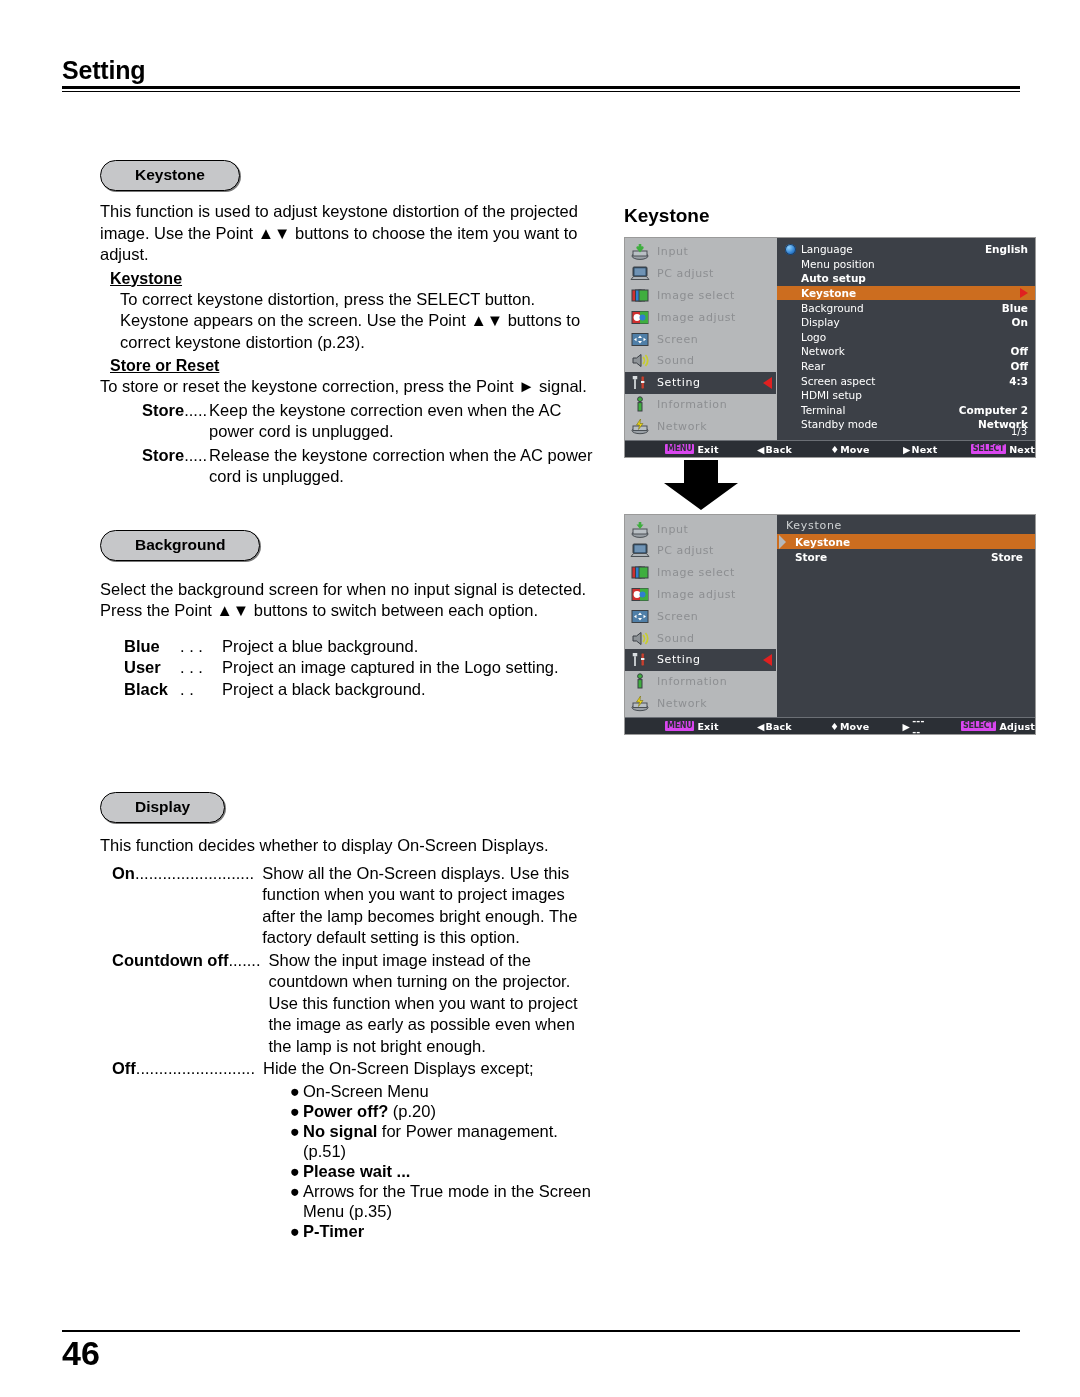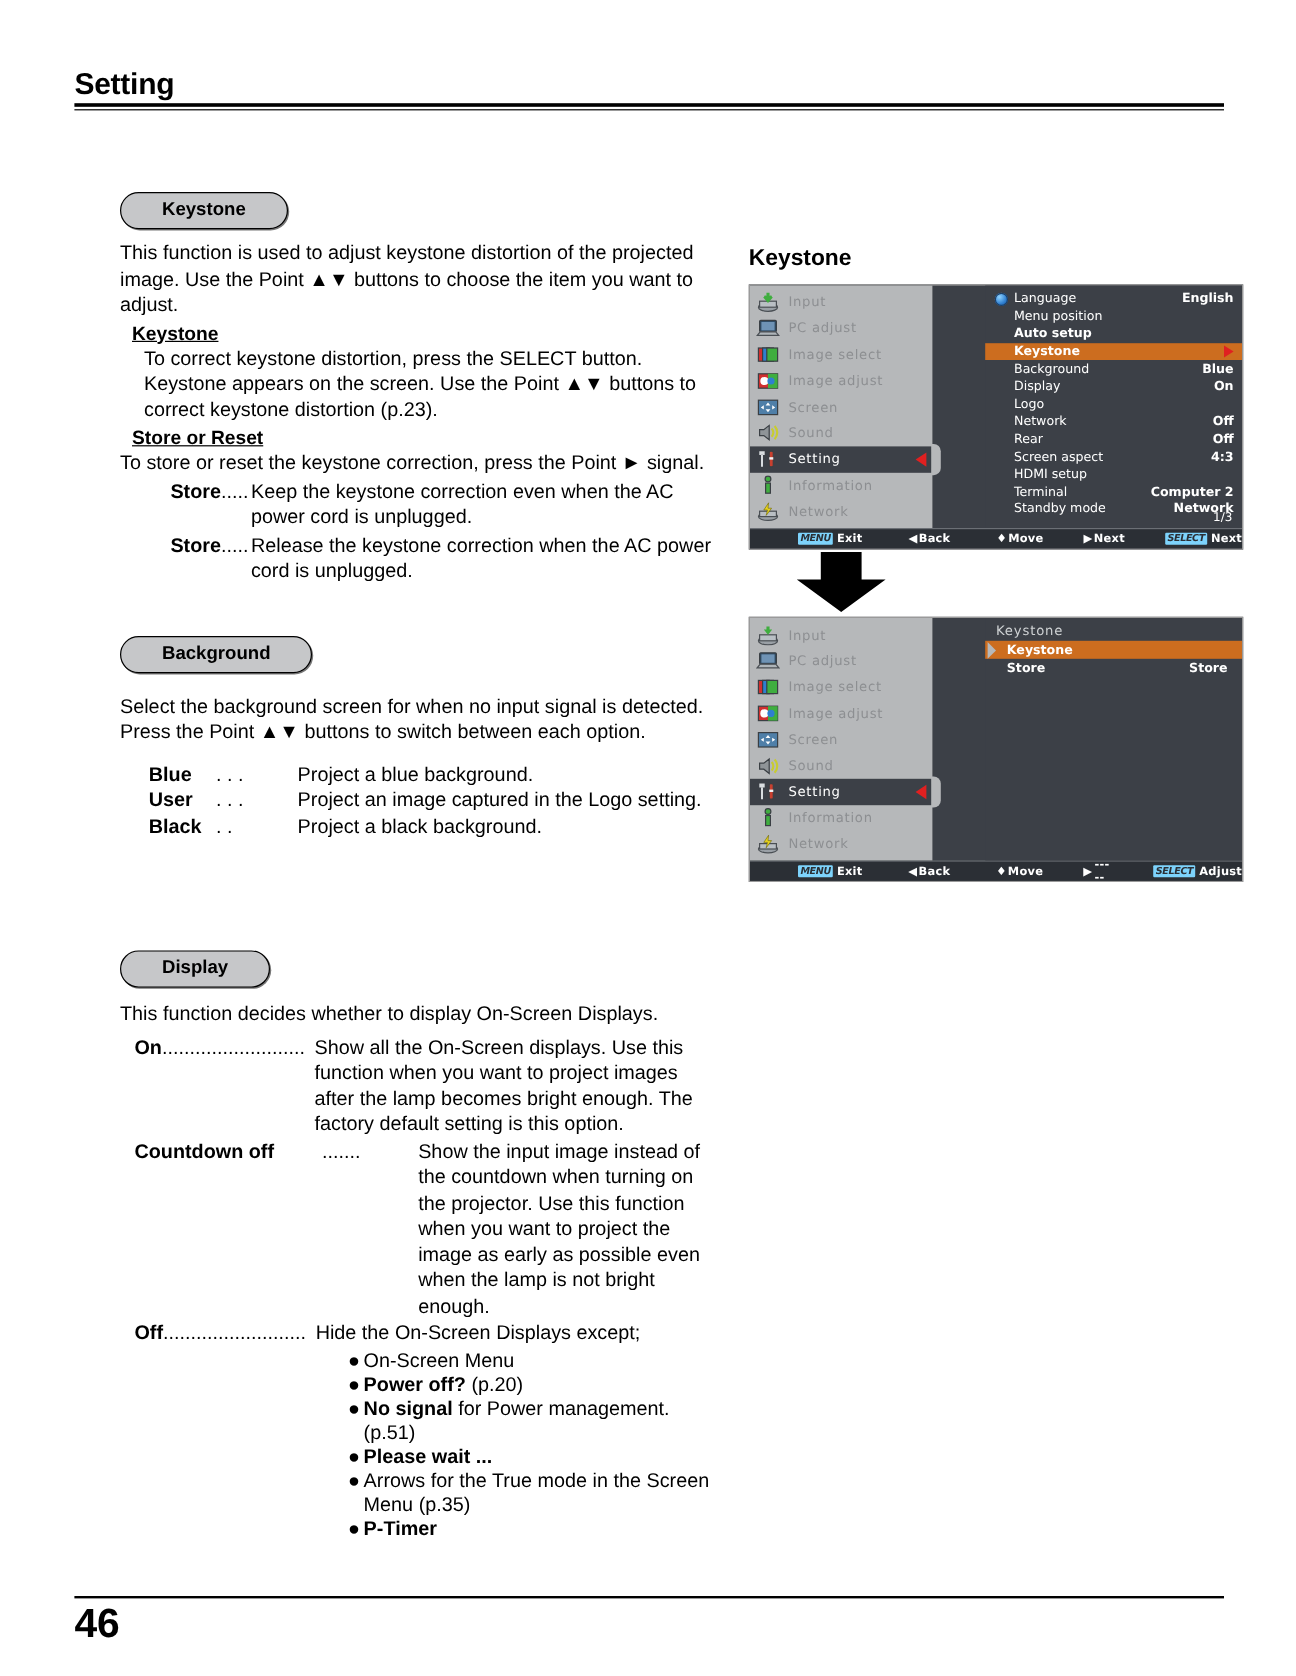--- a/index.html
+++ b/index.html
@@ -39,33 +39,33 @@
   .sub-head {
     font-size:16px; font-weight:bold; text-decoration:underline;
     margin:4px 0 0 10px;
   }
   .indent1 { margin-left:20px; }
 
   
   .defrow { display:flex; font-size:16.5px; line-height:21.5px; margin-top:0; }
   .defrow .term { font-weight:bold; white-space:nowrap; }
   .defrow .dots { white-space:nowrap; }
-  .defrow .desc { flex:1;margin-left:26px; }
+  .defrow .desc { flex:1; }
 
   
   .rightcol { position:absolute; left:624px; top:205px; width:412px; }
   .fig-title { font-size:19px; font-weight:bold; margin-bottom:10px; }
 
   .osd {
     width:412px; background:#3c4047;
     border:1px solid #9a9a9a;
     position:relative;
     font-family:"DejaVu Sans", sans-serif;
   }
-  .osd-body { display:flex;gap:44px; }
+  .osd-body { display:flex; }
 
   .osd-side {
     width:152px; background:#b6b8ba; padding:3px 0 3px 0;
     position:relative; flex:none;
   }
   .side-item {
     height:21.8px; display:flex; align-items:center;
     padding-left:5px; font-size:11px; color:#8d8f92;
     letter-spacing:0.6px; position:relative;
   }
@@ -122,23 +122,23 @@
   }
 
   .osd-bar {
     background:#2b2f35; border-top:1px solid #6b6f75;
     height:17px; display:flex; align-items:center;
     font-size:9.5px; color:#ffffff; font-weight:bold;
     padding-left:40px; letter-spacing:0.2px;
   }
   .osd-bar .seg { display:flex; align-items:center; }
   .osd-bar .key {
-    background:#7dd3fc; color:#2b2f35; font-size:8px; font-weight:bold;
+    background:#d946ef; color:#2b2f35; font-size:8px; font-weight:bold;
     padding:1px 2px; margin-right:3px; letter-spacing:-0.3px;
-    border-radius:1px; line-height:1;font-style:italic;
+    border-radius:1px; line-height:1;
   }
   .seg-gap { width:46px; }
   .seg-gap2 { width:40px; }
 
   
   .down-arrow { width:412px; height:56px; position:relative; }
   .down-arrow svg { position:absolute; left:32px; top:2px; }
 
   
   .footer { position:absolute; left:62px; top:1330px; width:958px; }
@@ -211,21 +211,21 @@
   <div class="para" style="margin-top:12px;">This function decides whether to display On-Screen Displays.</div>
 
   <div style="margin-left:12px; margin-top:6px;">
 
     <div class="defrow">
       <span class="term">On</span>
       <span class="dots"> ..........................</span>
       <span class="desc" style="margin-left:8px;">Show all the On-Screen displays. Use this function when you want to project images after the lamp becomes bright enough. The factory default setting is this option.</span>
     </div>
 
-    <div class="defrow" style="margin-top:1px;gap:40px;">
+    <div class="defrow" style="margin-top:1px;">
       <span class="term">Countdown off</span>
       <span class="dots"> .......</span>
       <span class="desc" style="margin-left:8px;">Show the input image instead of the countdown when turning on the projector. Use this function when you want to project the image as early as possible even when the lamp is not bright enough.</span>
     </div>
 
     <div class="defrow" style="margin-top:1px;">
       <span class="term">Off</span>
       <span class="dots"> ..........................</span>
       <span class="desc" style="margin-left:8px;">Hide the On-Screen Displays except;</span>
     </div>

